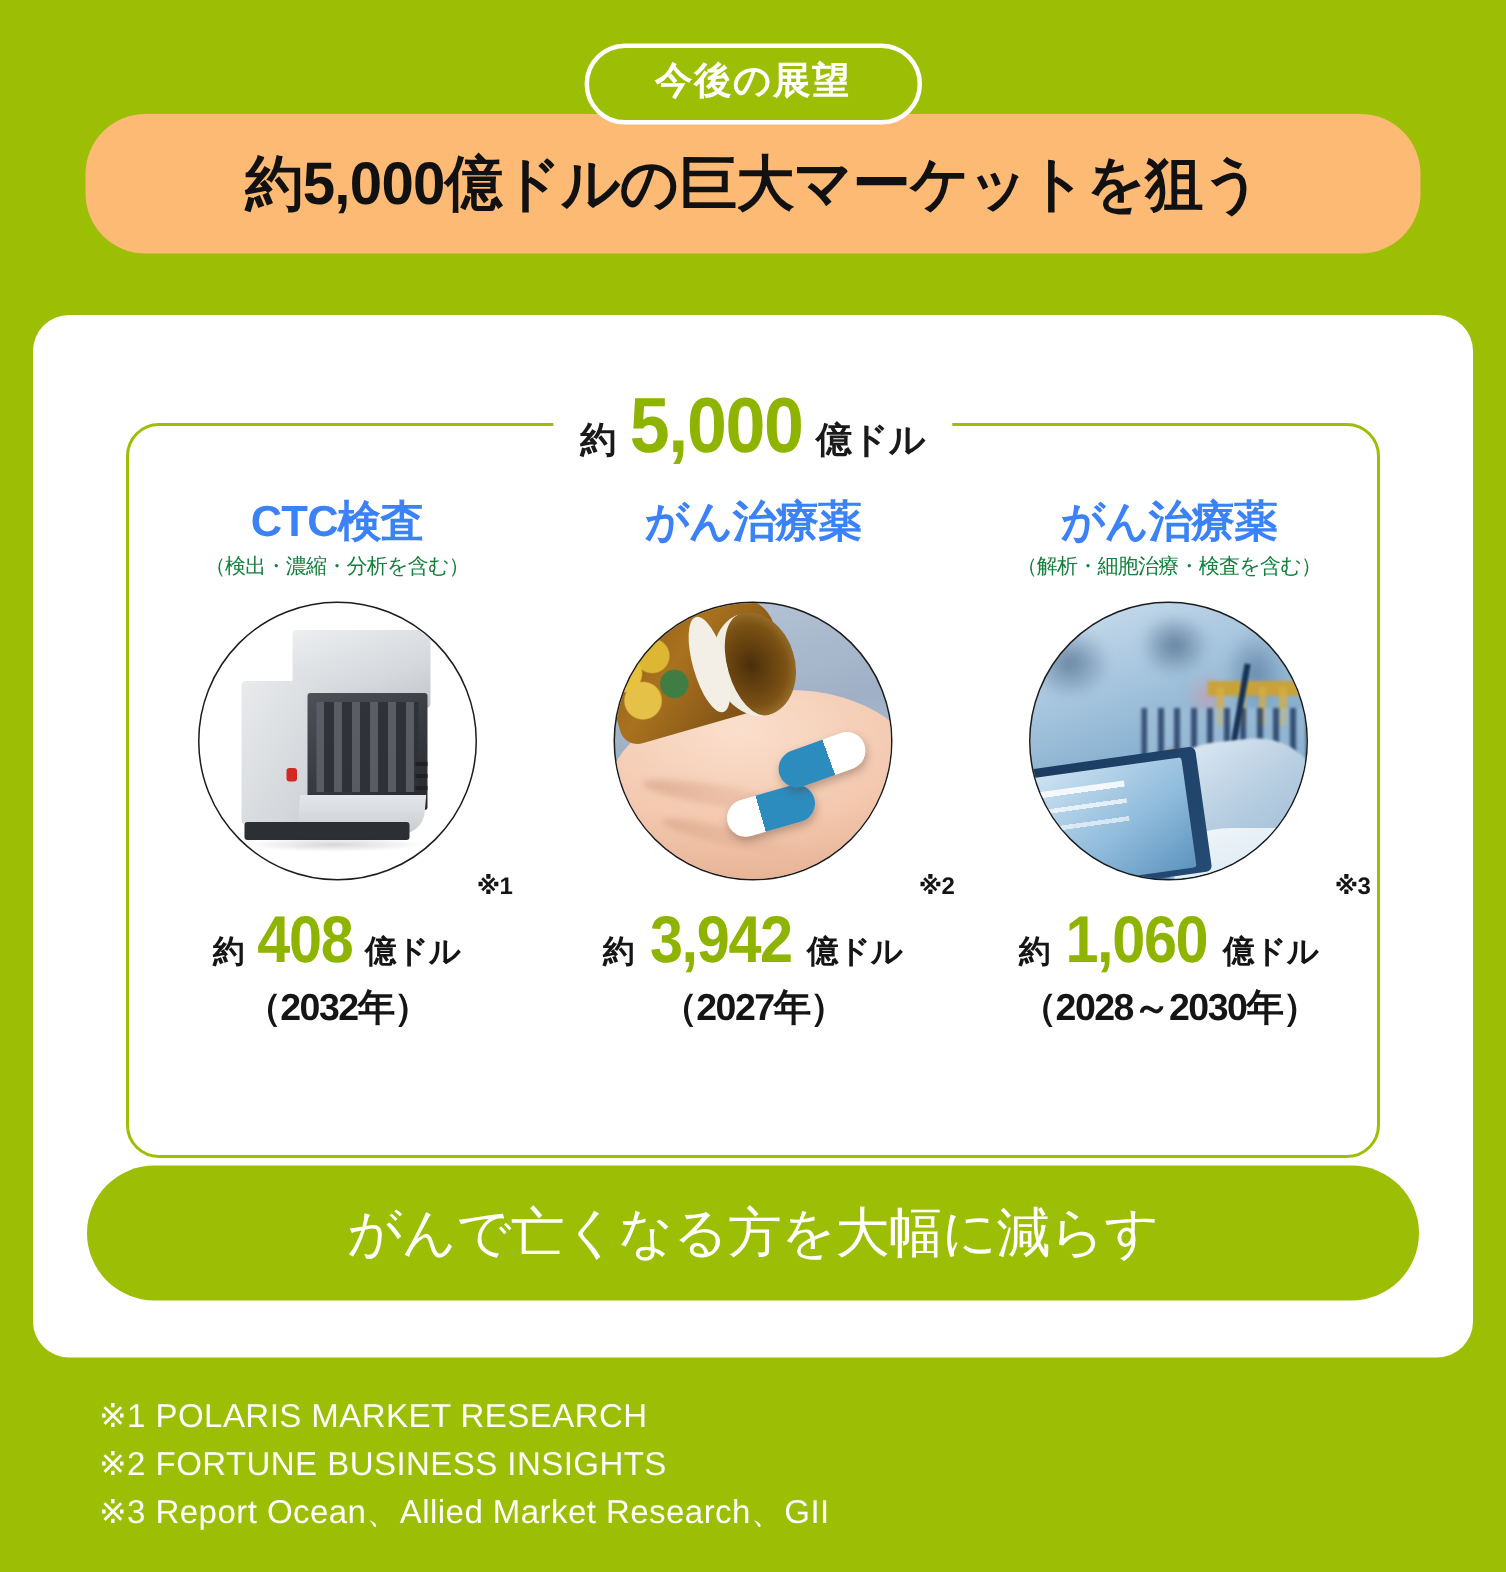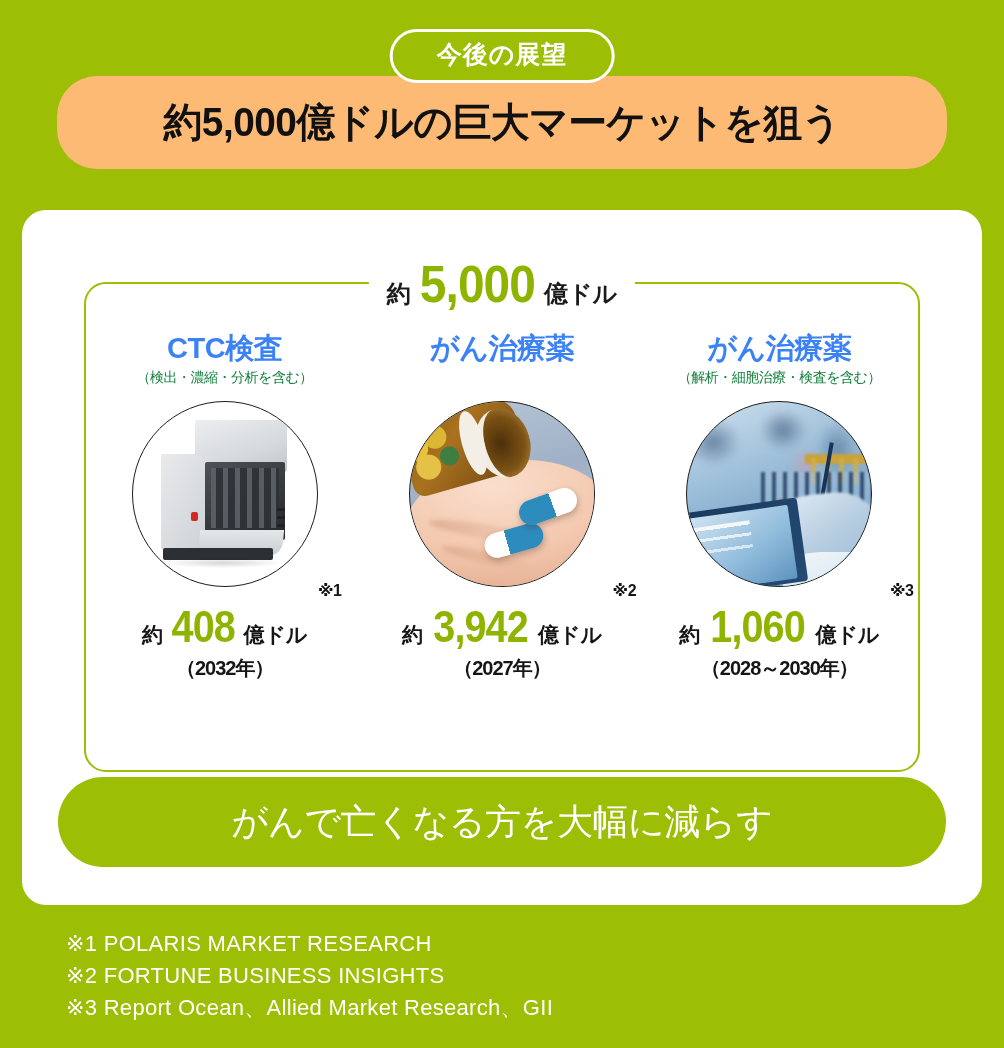--- a/index.html
+++ b/index.html
@@ -355,21 +355,21 @@
     position: absolute;
     top: -24px;
     right: -34px;
     font-size: 16px;
     font-weight: 700;
     color: #151515;
     letter-spacing: -0.5px;
   }
   .v-year {
     margin-top: 6px;
-    font-size: 20px;
+    font-size: 25px;
     font-weight: 700;
     color: #151515;
     letter-spacing: -1px;
     white-space: nowrap;
   }
 
   
   .bottom-banner {
     position: absolute;
     left: 36px;

